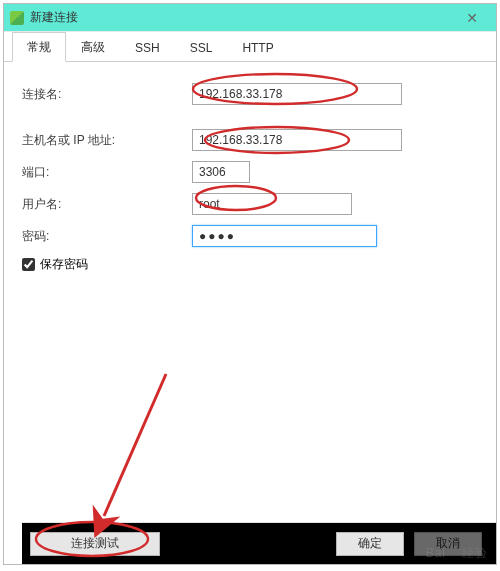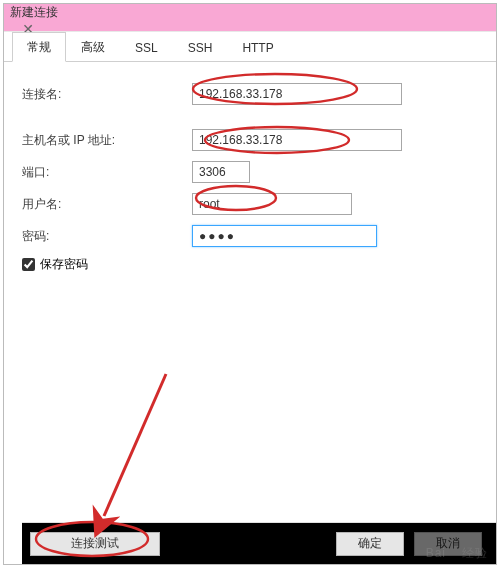--- a/index.html
+++ b/index.html
@@ -1,18 +1,18 @@
 <!DOCTYPE html>
 <html><head>
 <meta charset="utf-8">
 <style>
   * { box-sizing: border-box; margin: 0; padding: 0; font-family: "Microsoft YaHei", "Segoe UI", sans-serif; font-size: 12px; }
   body { background: #fff; width: 500px; height: 571px; position: relative; overflow: hidden; }
   .window { border: 1px solid #bbb; background: #fff; width: 494px; height: 562px; margin: 3px; position: relative; }
-  .titlebar { height: 28px; display: flex; align-items: flex-start; padding: 0 6px; background: #f9a8d4; border-bottom: 1px solid #e8e8e8; flex-direction: column; }
+  .titlebar { height: 28px; display: flex; align-items: center; padding: 0 6px; background: #5eead4; border-bottom: 1px solid #e8e8e8; }
   .app-icon { width: 14px; height: 14px; background: linear-gradient(135deg,#7ac943 50%,#4caf50 50%); border-radius: 2px; margin-right: 6px; }
   .title-text { flex: 1; color: #333; }
   .close-x { width: 36px; text-align: center; color: #666; font-size: 14px; cursor: pointer; }
   .tabbar { display: flex; align-items: center; height: 30px; background: #fff; border-bottom: 1px solid #cfcfcf; padding-left: 8px; }
   .tab { padding: 6px 14px 5px; color: #333; cursor: pointer; border: 1px solid transparent; border-bottom: none; position: relative; }
   .tab.active { background: #fff; border: 1px solid #cfcfcf; border-bottom: 1px solid #fff; margin-bottom: -1px; font-weight: normal; }
   .form { padding: 20px 18px 0 18px; }
   .row { display: flex; align-items: center; margin-bottom: 8px; min-height: 24px; }
   .row.gap { margin-bottom: 22px; }
   .lbl { width: 170px; color: #404040; }
@@ -40,22 +40,22 @@
 
   <div class="titlebar">
     <div class="app-icon"></div>
     <div class="title-text">新建连接</div>
     <div class="close-x">✕</div>
   </div>
 
   <div class="tabbar">
     <div class="tab active">常规</div>
     <div class="tab">高级</div>
+    <div class="tab">SSH</div>
     <div class="tab">SSL</div>
-    <div class="tab">SSH</div>
     <div class="tab">HTTP</div>
   </div>
 
   <div class="form">
 
     <div class="row gap">
       <div class="lbl">连接名:</div>
       <input class="inp w1" value="192.168.33.178" style="">
     </div>
 

